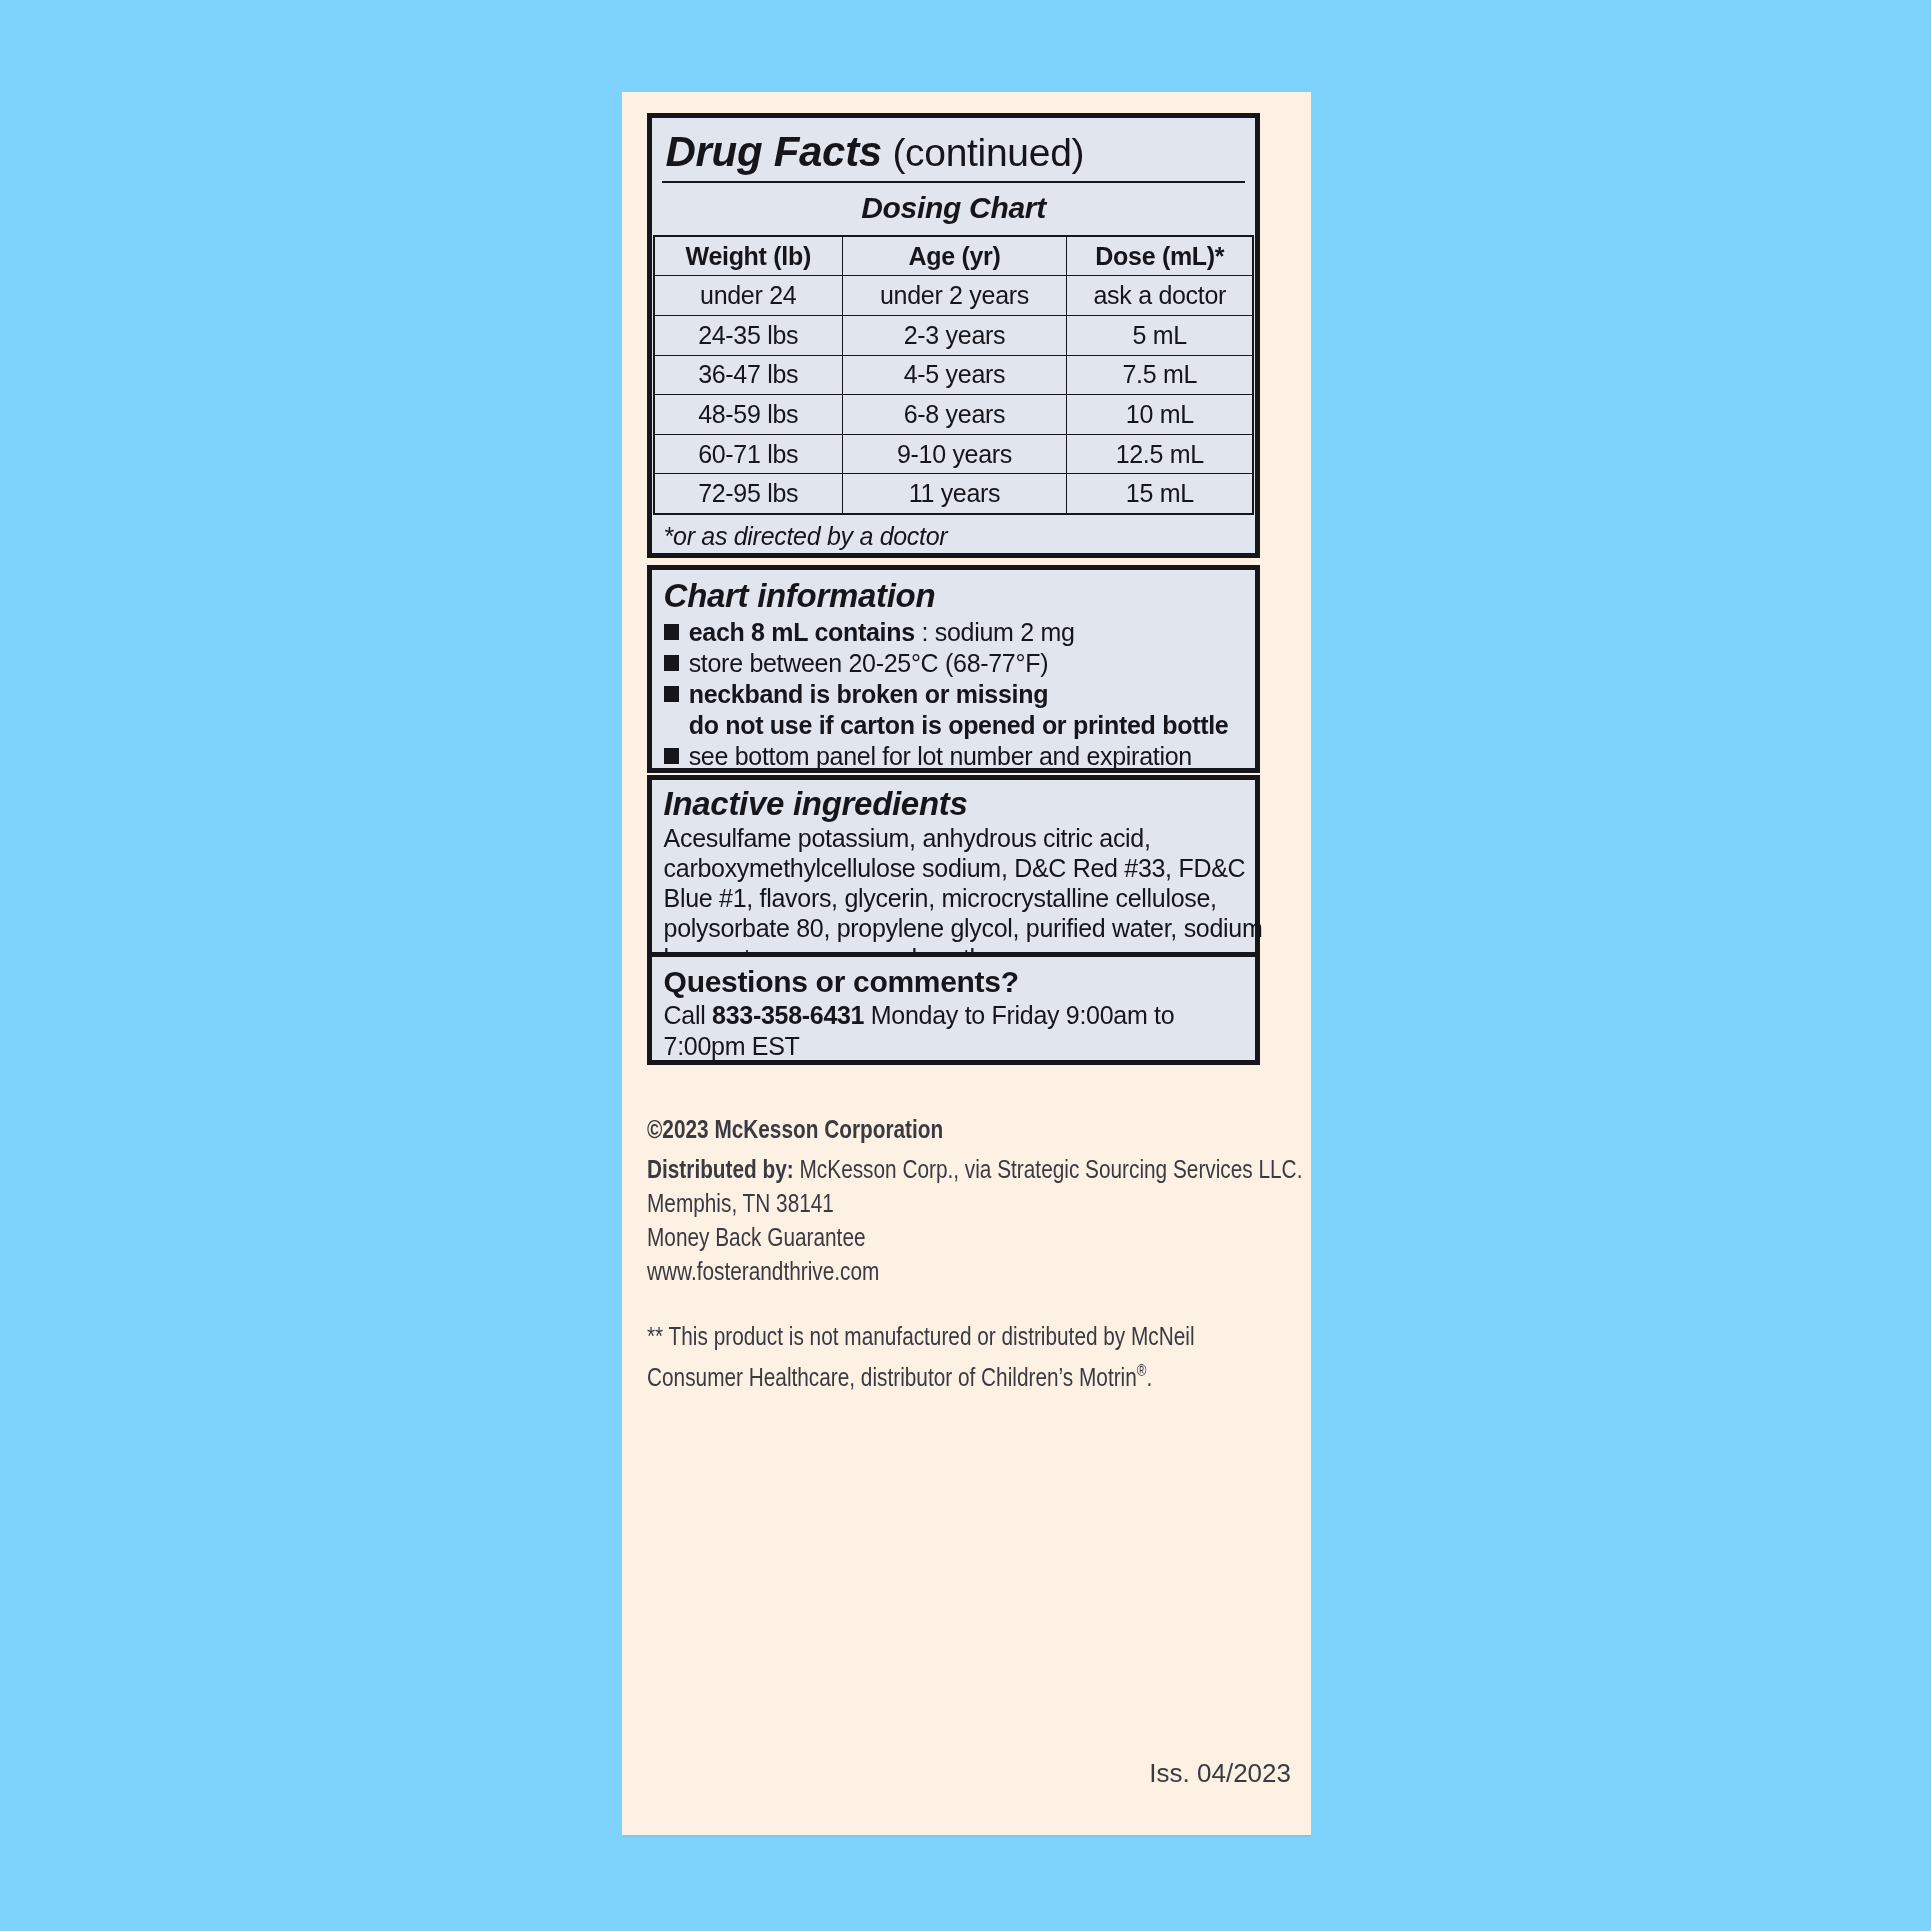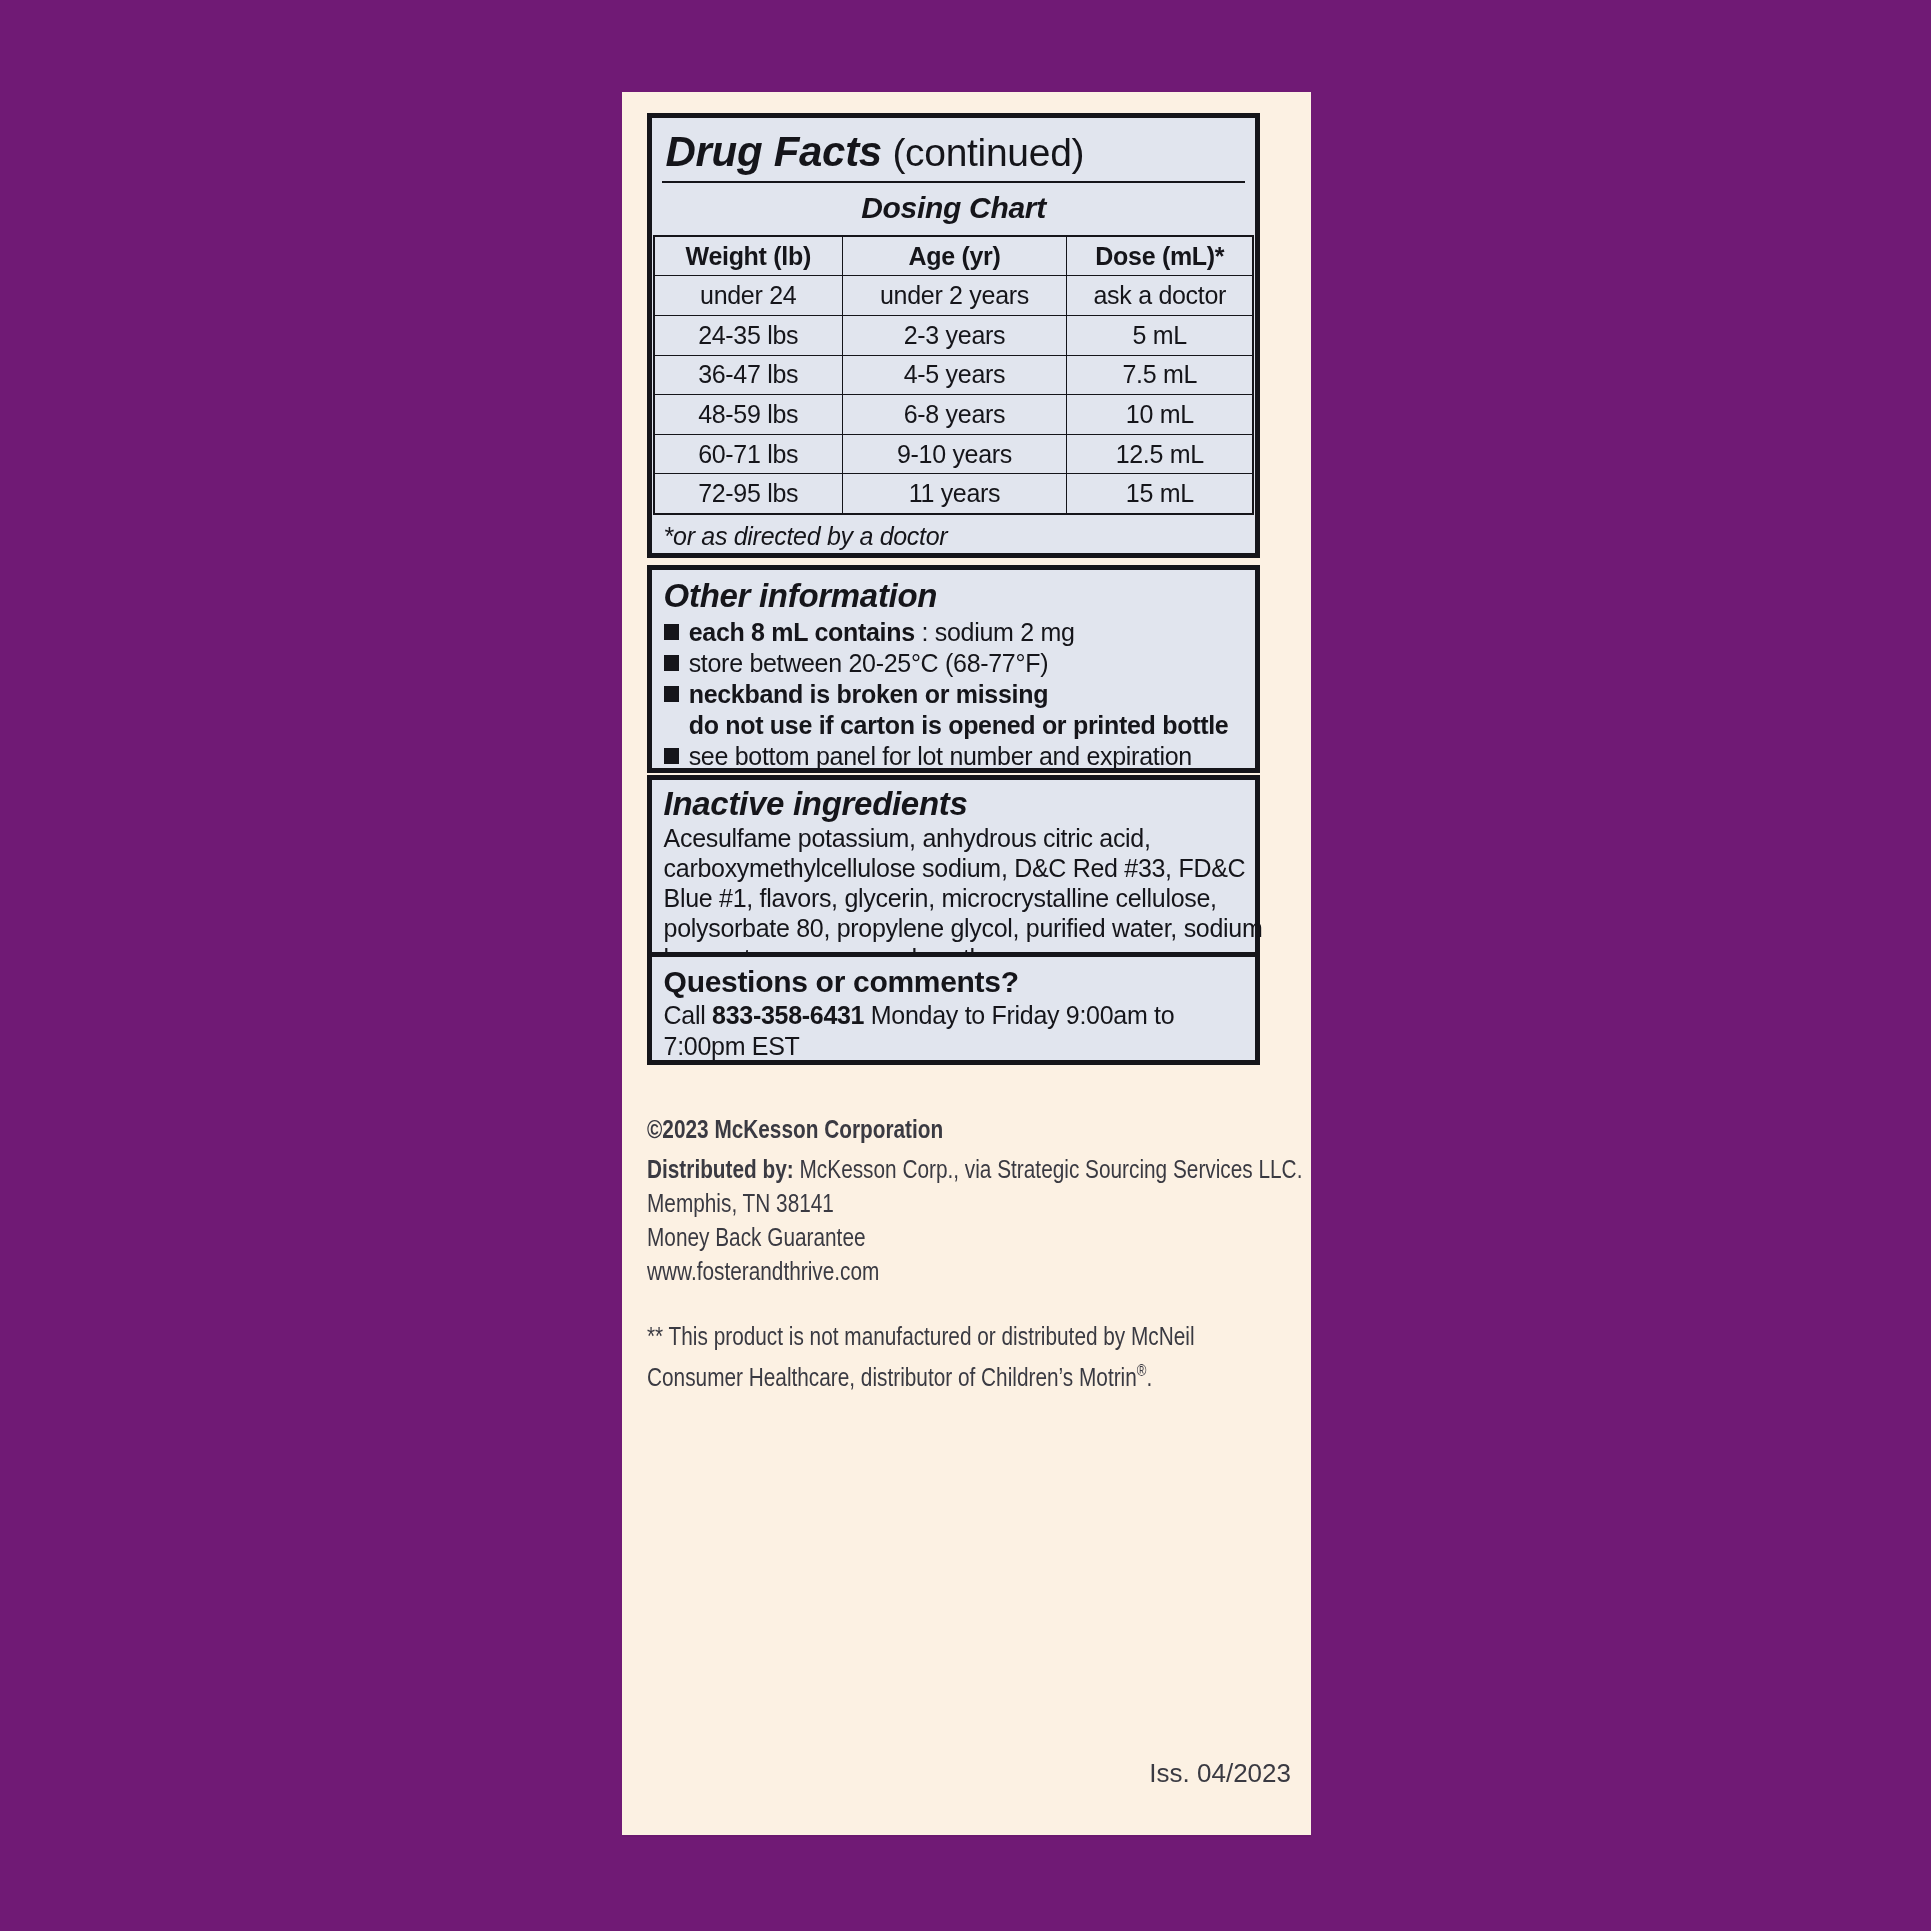--- a/index.html
+++ b/index.html
@@ -1,16 +1,16 @@
 <!DOCTYPE html>
 <html style="--carton: #fcf1e3; --box_fill: #e1e5ee; --ink: #15151a; --footer_ink: #3a3a42;"><head>
 <meta charset="utf-8">
 <style>
   html,body{margin:0;padding:0;background:#fff;}
-  .page{position:relative;width:1931px;height:1931px;background:#701a75;overflow:hidden;
+  .page{position:relative;width:1931px;height:1931px;background:#7dd3fc;overflow:hidden;
         font-family:"Liberation Sans",sans-serif;color:var(--ink,#15151a);}
   .carton{position:absolute;left:622px;top:92px;width:689px;height:1743px;
           background:var(--carton,#fcf1e3);box-shadow:0 1.9px 0 rgba(0,0,0,0.05);}
   .dfbox{position:absolute;left:25px;width:613px;background:var(--box_fill,#e1e5ee);
          border:5.8px solid var(--ink,#15151a);box-sizing:border-box;letter-spacing:-0.3px;}
   #box-drugfacts{top:21px;height:445px;padding:5.8px 0 0;}
   .df-titlerow{padding:3.9px 13.5px 0;white-space:nowrap;}
   .df-title{font-size:42px;font-weight:bold;font-style:italic;}
   .df-cont{font-size:39px;}
   .df-rule{height:0;border-top:2.9px solid var(--ink,#15151a);margin:5.8px 9.7px 0;}
@@ -92,21 +92,21 @@
             <td>72-95 lbs</td>
             <td>11 years</td>
             <td>15 mL</td>
           </tr>
         </tbody>
       </table>
       <div class="footnote">*or as directed by a doctor</div>
     </div>
 
     <div class="dfbox" id="box-other">
-      <div class="sec-head">Other information</div>
+      <div class="sec-head">Chart information</div>
       <div class="bullets">
         <div class="bullet">
           <span class="sq"></span>
           <span class="btext"><b>each 8 mL contains</b><span> : sodium 2 mg</span></span>
         </div>
         <div class="bullet">
           <span class="sq"></span>
           <span class="btext">store between 20-25°C (68-77°F)</span>
         </div>
         <div class="bullet">

